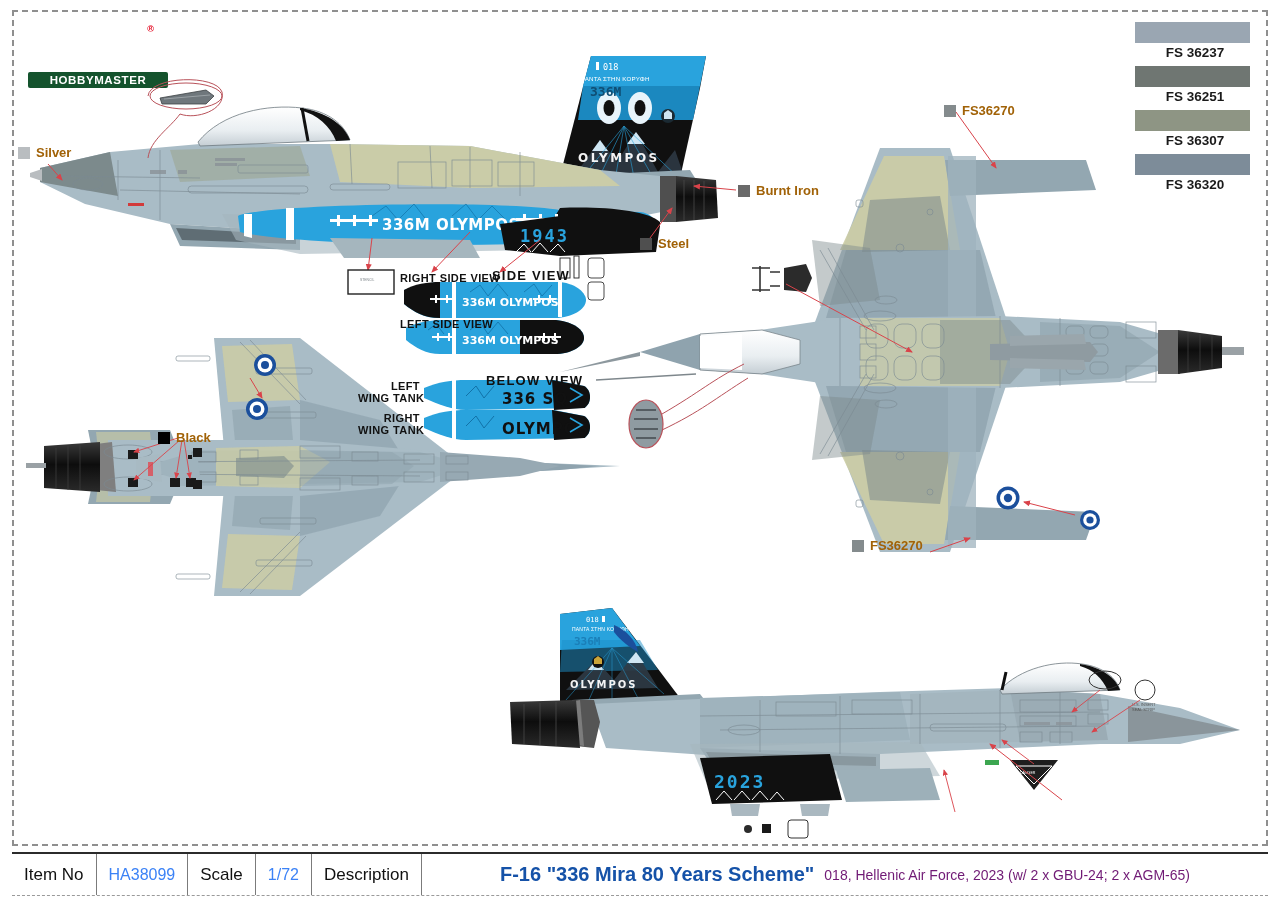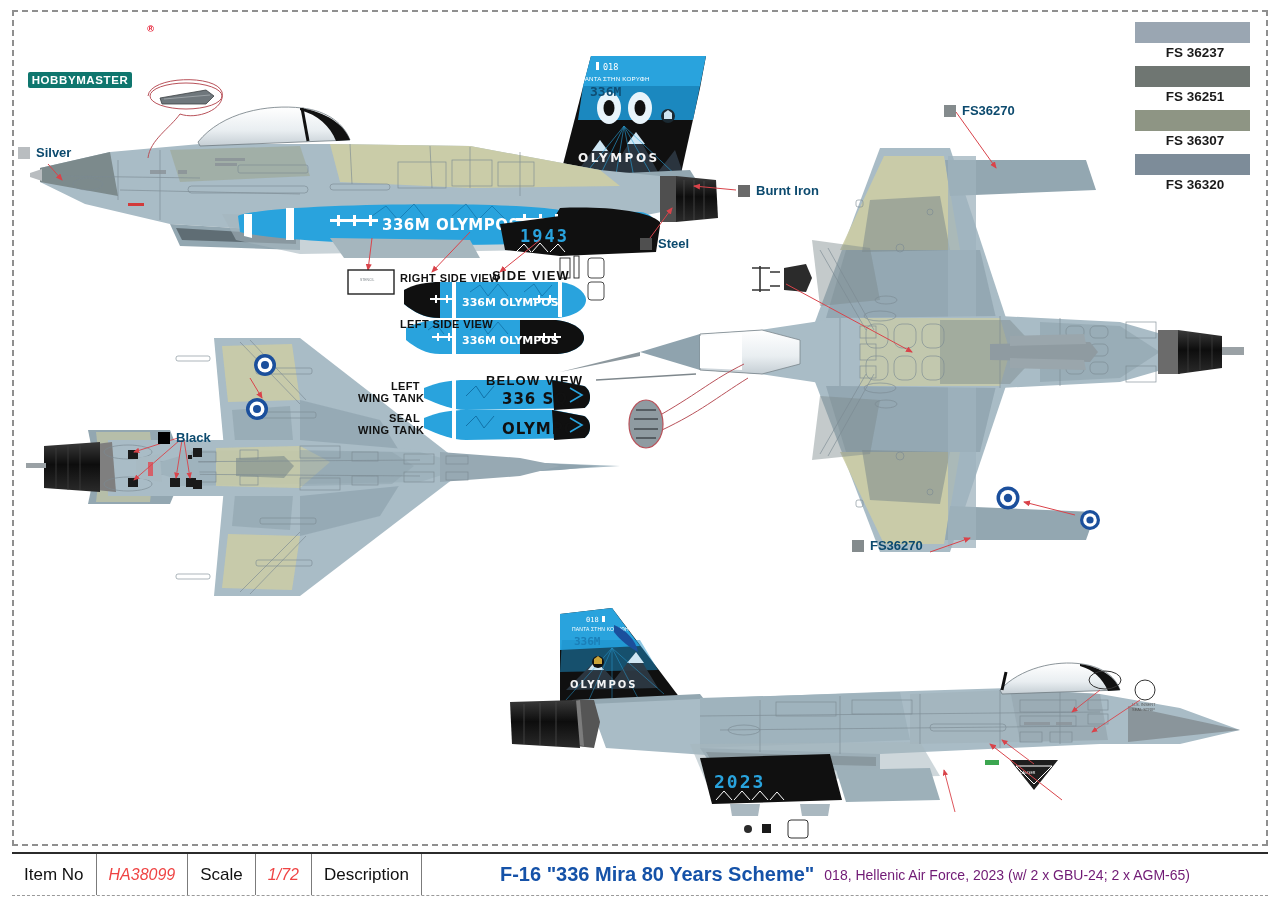--- a/index.html
+++ b/index.html
@@ -29,39 +29,39 @@
     font-weight: bold; font-style: italic;
     font-size: 60px; color: #e2001a;
     letter-spacing: -3px; line-height: 56px;
   }
   #logo .reg {
     position: absolute; right: -4px; top: 2px;
     font-size: 9px; color: #e2001a; font-weight: bold;
   }
   #logo .hm-sub {
     position: absolute; left: 0; top: 50px;
-    width: 104px; height: 16px;
-    background: #0f766e; color: #fff;
+    width: 140px; height: 16px;
+    background: #14532d; color: #fff;
     font-size: 11.5px; font-weight: bold;
     letter-spacing: 0.6px;
     display: flex; align-items: center; justify-content: center;
     border-radius: 2px;
   }
   
   #fs-legend { position: absolute; left: 1135px; top: 22px; width: 120px; }
   .fs-chip { width: 115px; height: 21px; }
   .fs-label {
     font-size: 13.5px; font-weight: bold; color: #1a1a1a;
     text-align: center; line-height: 18px; margin: 1px 0 4px 0;
     font-family: "Liberation Sans", sans-serif;
   }
   
   .callout { position: absolute; display: flex; align-items: center; gap: 6px; white-space: nowrap; }
   .callout .sw { width: 12px; height: 12px; display: inline-block; }
-  .callout .txt { font-size: 13px; font-weight: bold; color: #0c4a6e; }
+  .callout .txt { font-size: 13px; font-weight: bold; color: #a16207; }
   
   .viewlbl {
     position: absolute; font-size: 11px; font-weight: bold; color: #111;
     letter-spacing: 0.4px; white-space: nowrap;
   }
   .viewlbl.big { font-size: 13px; letter-spacing: 1.2px; }
   .viewlbl.two { line-height: 12px; text-align: right; }
   
   #infobar {
     position: absolute; left: 12px; top: 852px;
@@ -70,21 +70,21 @@
     border-bottom: 1px dashed #9a9a9a;
     display: flex; align-items: stretch;
   }
   #infobar .cell {
     display: flex; align-items: center; justify-content: center;
     border-right: 1px solid #7b7b7b;
     padding: 0 12px;
   }
   #infobar .cell:last-child { border-right: none; }
   .lbl-k { font-size: 17px; font-weight: normal; color: #111; }
-  .lbl-v { font-size: 16px; color: #ef4444; font-style: italic; }
+  .lbl-v { font-size: 16px; color: #3b82f6; }
   #desc-cell { flex: 1; justify-content: flex-start; gap: 10px; padding-left: 14px; }
   .desc-main { font-size: 20px; font-weight: bold; color: #1552a8; }
   .desc-sub { font-size: 14px; color: #701a75; }
   svg { display: block; }
 </style>
 </head>
 <body>
 
 <div id="page">
 
@@ -690,21 +690,21 @@
   <div class="viewlbl" style="left:400px; top:272px;">RIGHT SIDE VIEW</div>
   <div class="viewlbl big" style="left:492px; top:268px;">SIDE  VIEW</div>
   <div class="viewlbl" style="left:400px; top:318px;">LEFT SIDE VIEW</div>
   <div class="viewlbl big" style="left:486px; top:373px;">BELOW VIEW</div>
 
   <div class="viewlbl two" style="left:358px; top:380px; width:62px;">
     <div>LEFT</div>
     <div>WING TANK</div>
   </div>
   <div class="viewlbl two" style="left:358px; top:412px; width:62px;">
-    <div>SEAL</div>
+    <div>RIGHT</div>
     <div>WING TANK</div>
   </div>
 
   <div id="infobar">
     <div class="cell">
       <span class="lbl-k">Item No</span>
     </div>
     <div class="cell">
       <span class="lbl-v">HA38099</span>
     </div>

